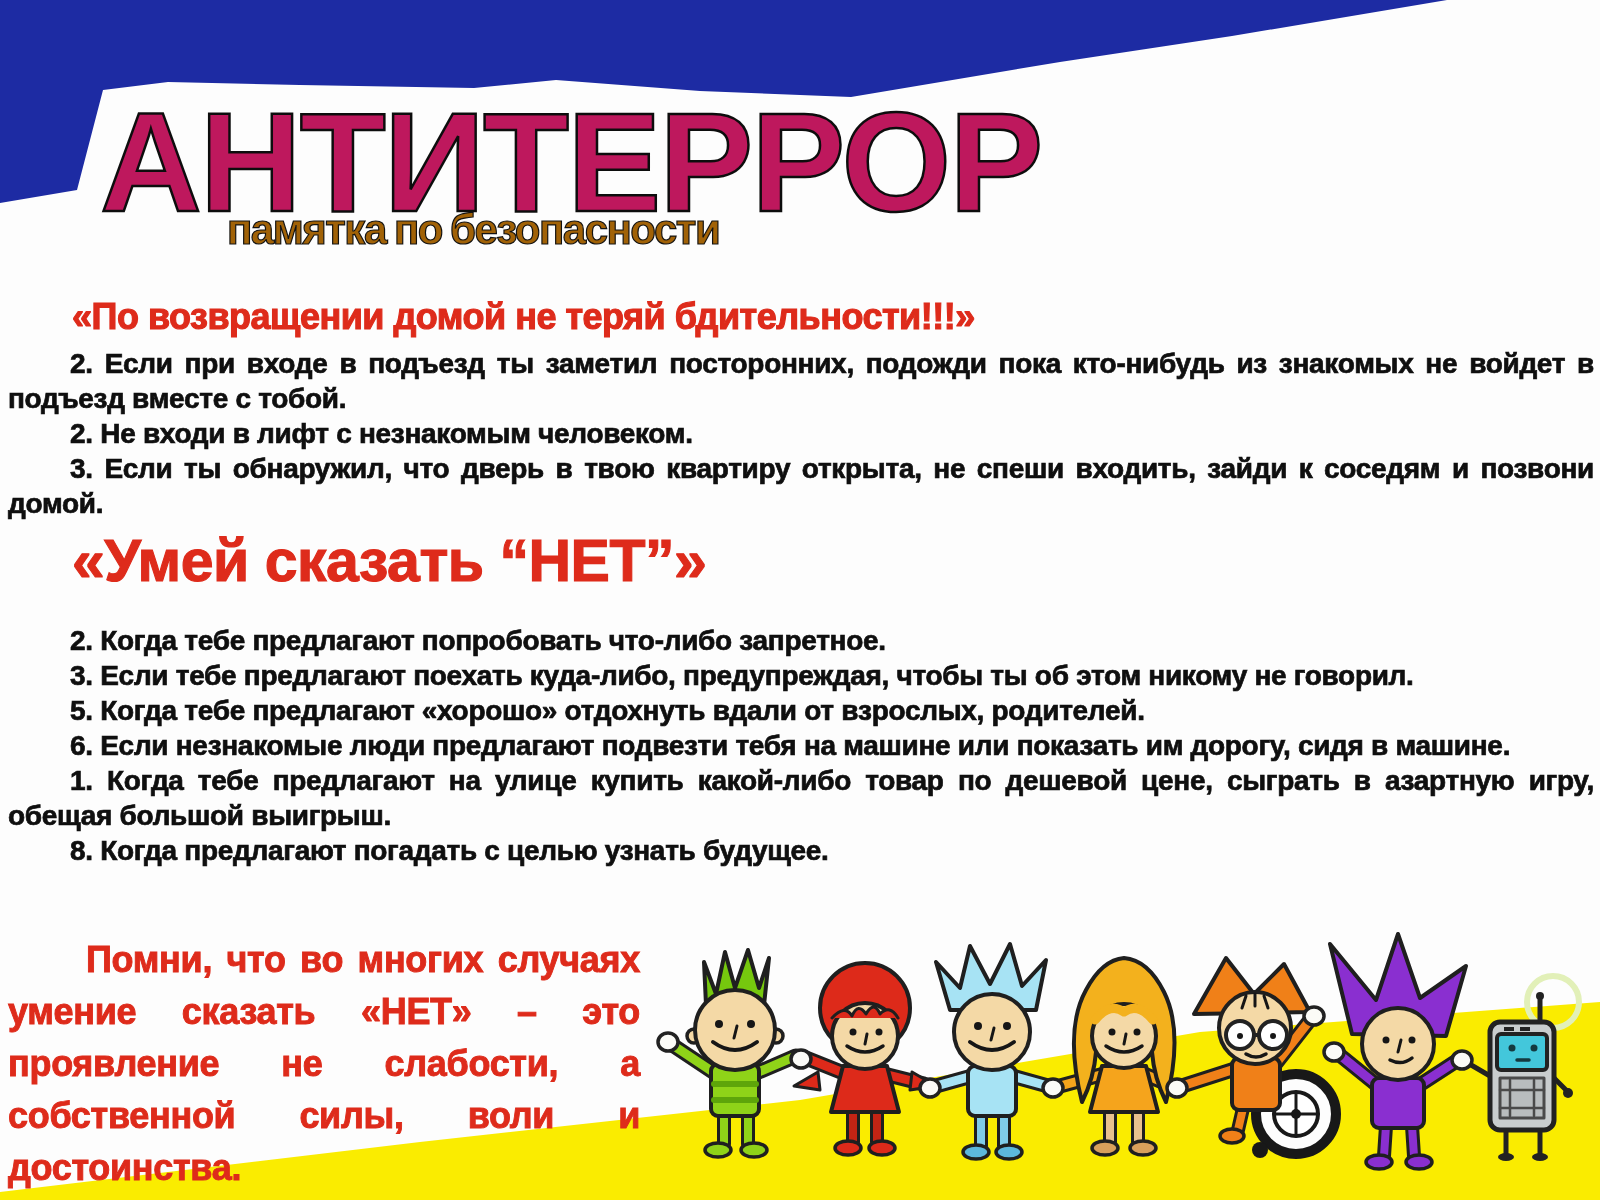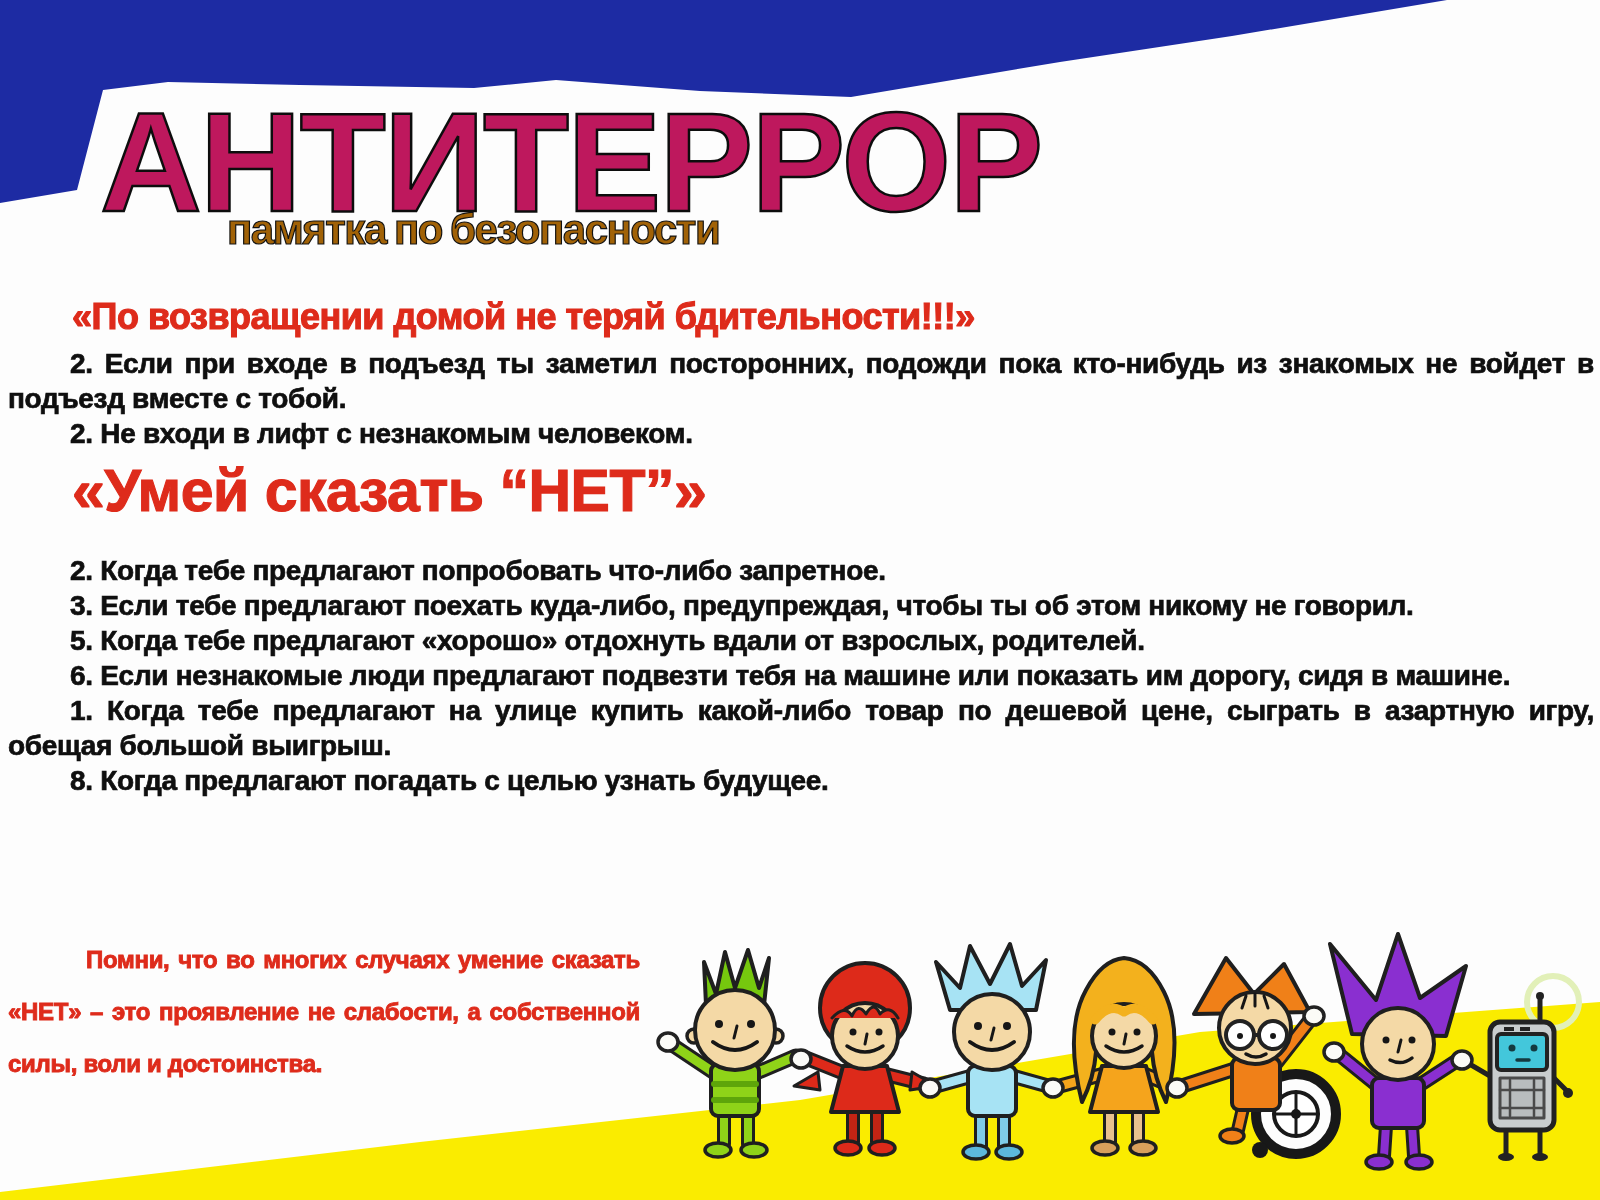--- a/index.html
+++ b/index.html
@@ -27,21 +27,21 @@
   }
   h2.red.first{font-size:36px;line-height:46px;}
   h2.red.second{font-size:59px;line-height:52px;margin-top:14px;margin-bottom:36px;}
   p.item{
     margin:0;font-size:28px;font-weight:700;line-height:35px;
     text-align:justify;text-indent:62px;color:#0f0f0f;
     letter-spacing:-0.3px;-webkit-text-stroke:0.7px #0f0f0f;
   }
   #footer-note{
     position:absolute;left:8px;top:934px;width:632px;margin:0;
-    font-size:24px;font-weight:800;line-height:52px;
+    font-size:36px;font-weight:800;line-height:52px;
     color:#de2b1b;text-align:justify;text-indent:78px;
     letter-spacing:-0.3px;-webkit-text-stroke:0.9px #de2b1b;
   }
 </style>
 </head>
 <body>
 
 <svg class="layer" width="1600" height="1200" viewBox="0 0 1600 1200">
   <polygon points="0,0 1447,0 1232,36 1060,62 851,97 700,91 556,80 474,88 300,85 168,82 103,90 77,190 0,203" fill="#1d2ba3"></polygon>
 </svg>
@@ -221,20 +221,21 @@
   </g>
 </svg>
 
 <h1 id="poster-title">АНТИТЕРРОР</h1>
 <div id="poster-subtitle">памятка по безопасности</div>
 
 <main class="content">
   <h2 class="red first">«По возвращении домой не теряй бдительности!!!»</h2>
   <p class="item">2. Если при входе в подъезд ты заметил посторонних, подожди пока кто-нибудь из знакомых не войдет в подъезд вместе с тобой.</p>
   <p class="item">2. Не входи в лифт с незнакомым человеком.</p>
+  <p class="item">3. Если ты обнаружил, что дверь в твою квартиру открыта, не спеши входить, зайди к соседям и позвони домой.</p>
 
   <h2 class="red second">«Умей сказать “НЕТ”»</h2>
   <p class="item">2. Когда тебе предлагают попробовать что-либо запретное.</p>
   <p class="item">3. Если тебе предлагают поехать куда-либо, предупреждая, чтобы ты об этом никому не говорил.</p>
   <p class="item">5. Когда тебе предлагают «хорошо» отдохнуть вдали от взрослых, родителей.</p>
   <p class="item">6. Если незнакомые люди предлагают подвезти тебя на машине или показать им дорогу, сидя в машине.</p>
   <p class="item">1. Когда тебе предлагают на улице купить какой-либо товар по дешевой цене, сыграть в азартную игру, обещая большой выигрыш.</p>
   <p class="item">8. Когда предлагают погадать с целью узнать будущее.</p>
 </main>
 

